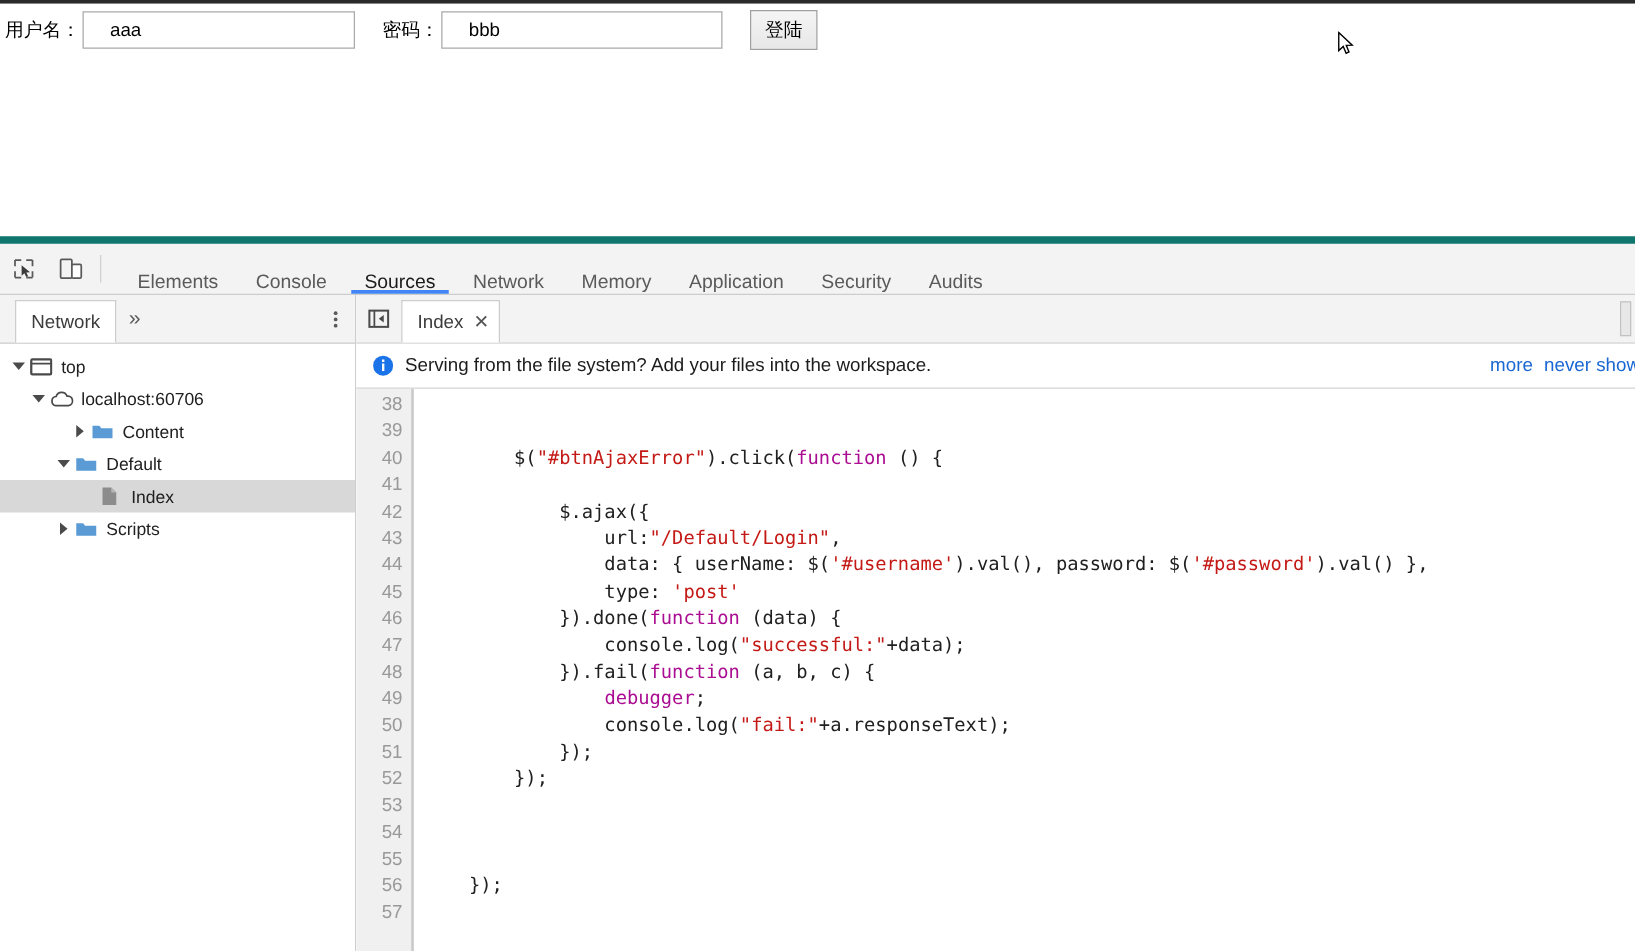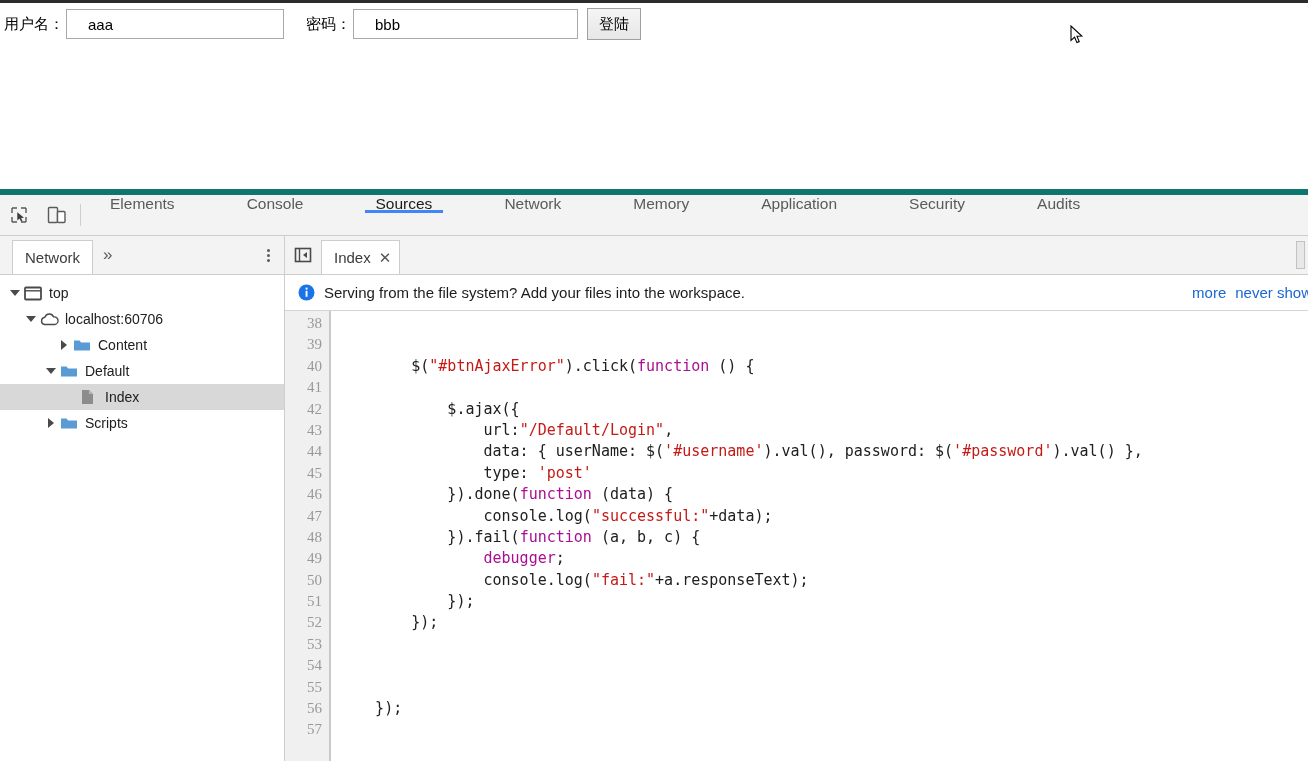--- a/index.html
+++ b/index.html
@@ -40,21 +40,21 @@
     background: #fff;
     font-family: "Liberation Sans", sans-serif;
     font-size: 15px;
     color: #000;
     padding: 0 21px;
     outline: none;
   }
   #username-input { width: 218px; }
   #password-input { width: 225px; }
   #login-button {
-    margin-left: 9px;
+    margin-left: 22px;
     height: 32px;
     min-width: 54px;
     border: 1px solid #a0a0a0;
     background: linear-gradient(#f5f5f5, #e7e7e7);
     font-family: "DejaVu Sans", sans-serif;
     font-size: 15px;
     color: #000;
     cursor: pointer;
     padding: 0 8px;
   }
@@ -86,23 +86,22 @@
   .tool-icon-btn {
     width: 38px;
     display: flex; align-items: center; justify-content: center;
     cursor: pointer;
   }
   #toolbar-divider {
     width: 1px; background: #cfcfcf;
     margin: 9px 6px 9px 4px;
   }
   #main-tabs {
-    display: flex; align-items: flex-start;
+    display: flex; align-items: flex-end;
     padding-left: 8px;
-    gap: 42px;
   }
   .main-tab {
     display: flex; align-items: center;
     padding: 0 15px;
     font-size: 15.5px;
     color: #5a5a5a;
     cursor: pointer;
     position: relative;
     white-space: nowrap;
   }
@@ -285,21 +284,21 @@
   #gutter {
     width: 46px; flex: none;
     background: #f0f0f0;
     border-right: 2px solid #c9c9c9;
     padding-top: 2px;
     text-align: right;
   }
   .gutter-line {
     height: 21.4px;
     line-height: 21.4px;
-    font-family: Liberation Serif, serif;
+    font-family: Liberation Sans, sans-serif;
     font-size: 15px;
     color: #999999;
     padding-right: 7px;
   }
   #code-lines {
     flex: 1;
     padding-top: 2px;
     overflow: hidden;
     min-width: 0;
   }

